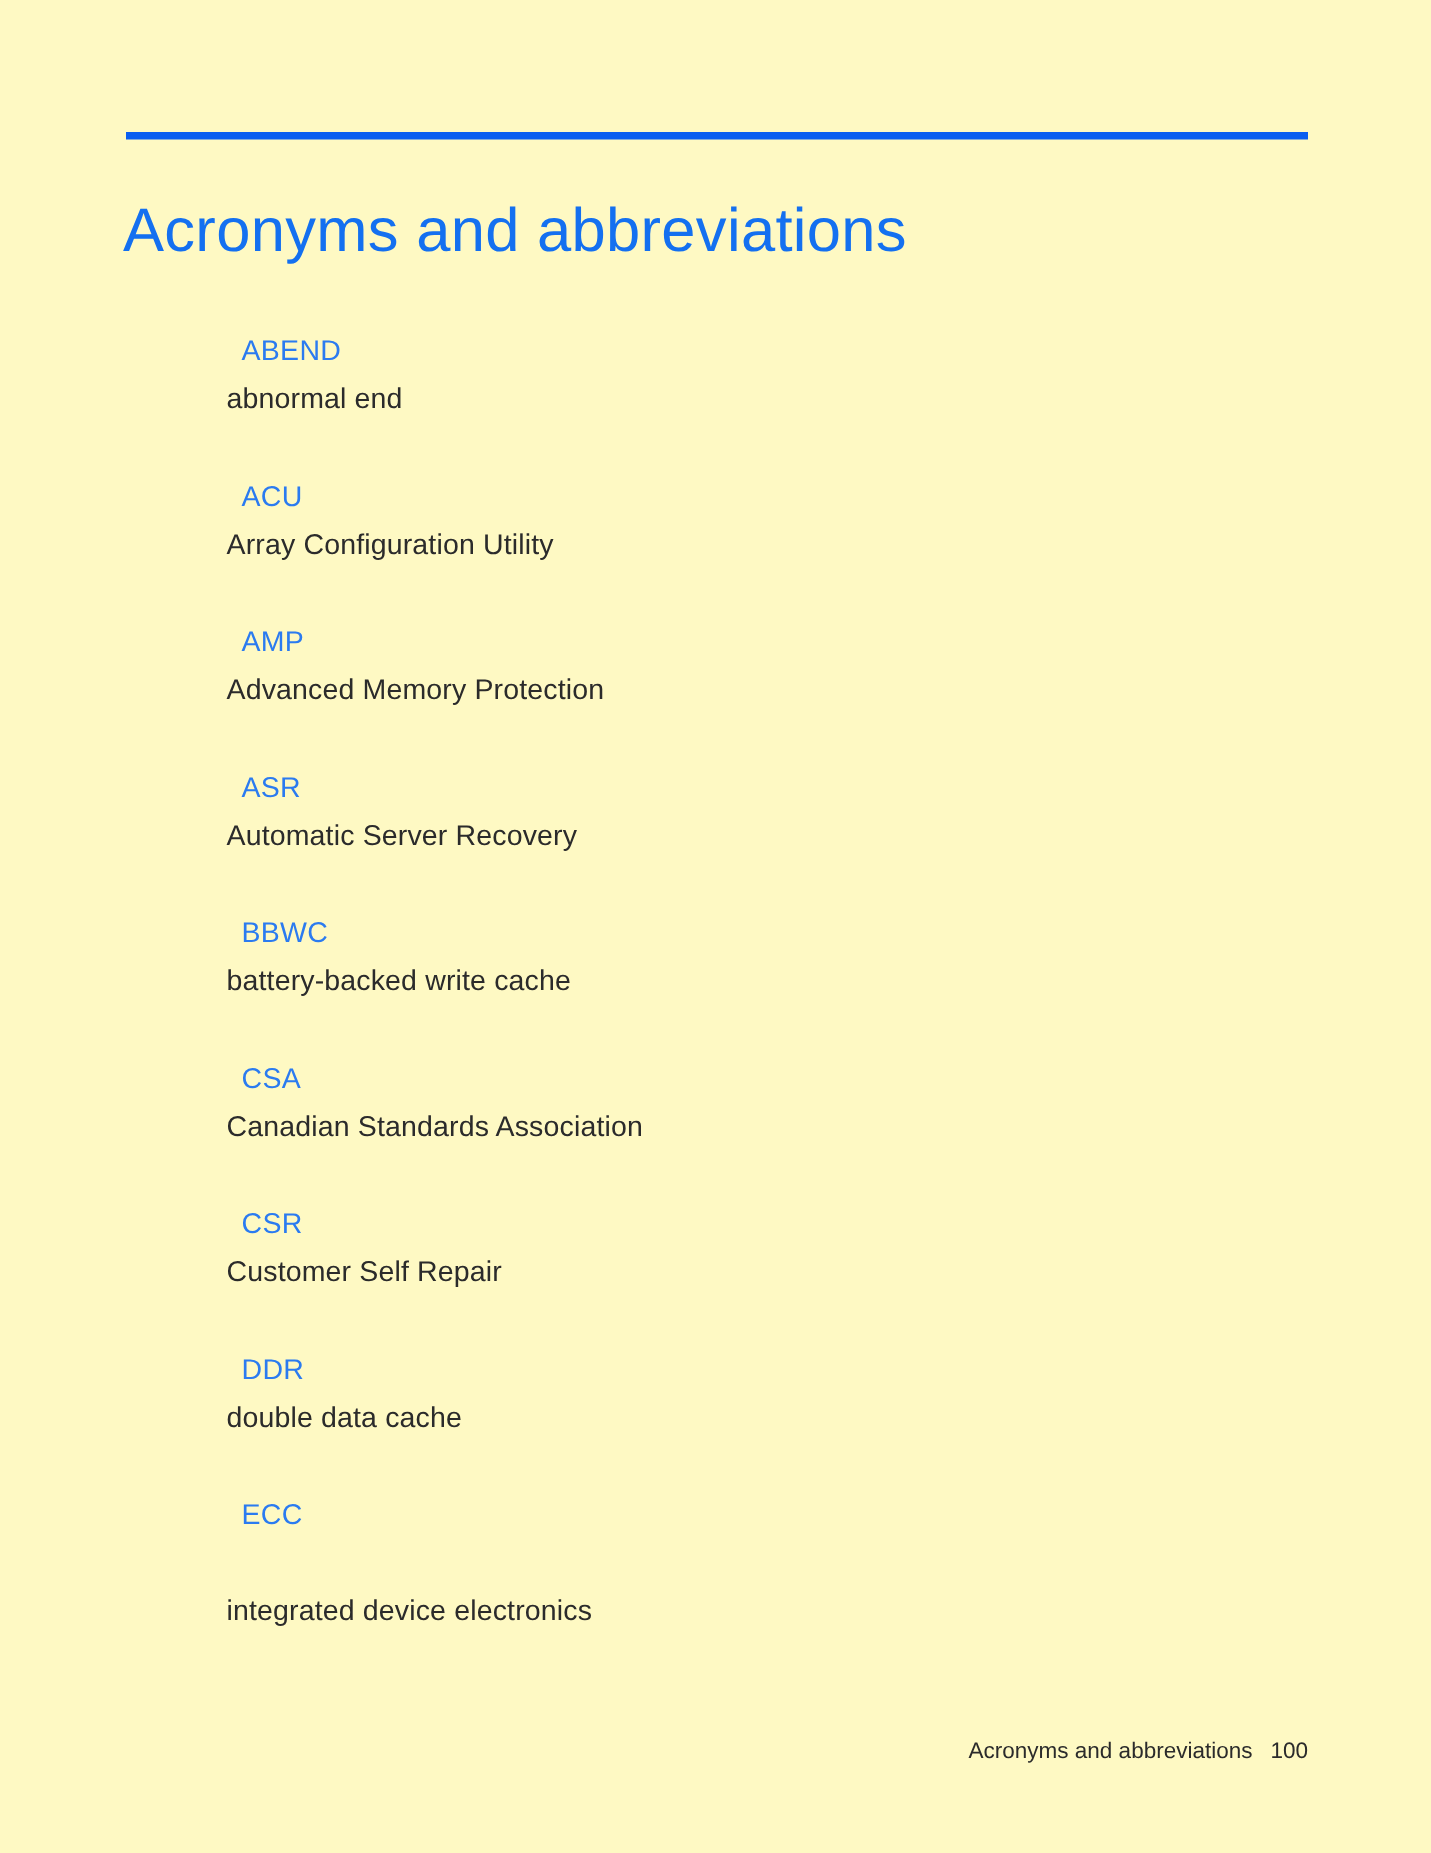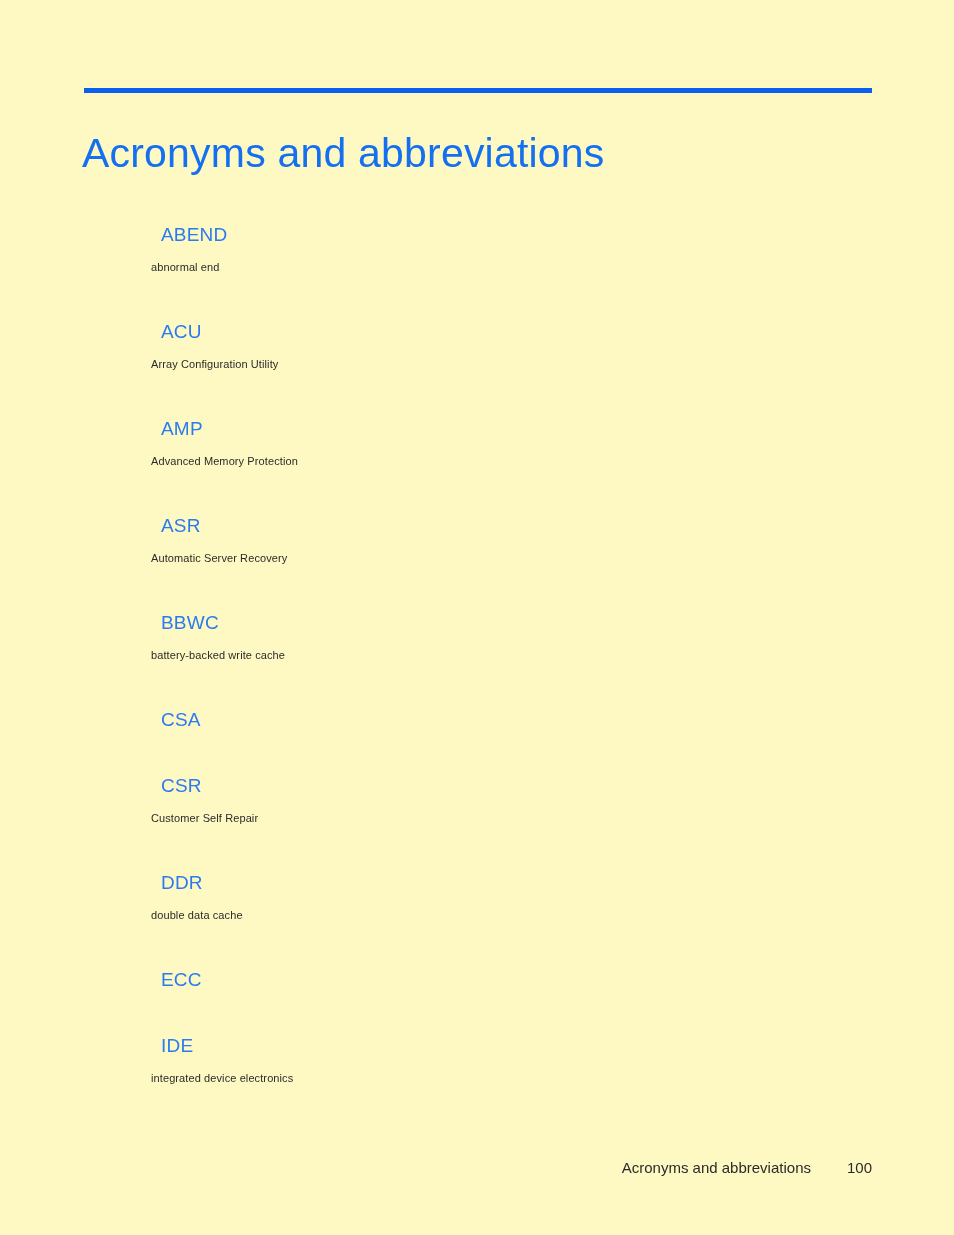--- a/index.html
+++ b/index.html
@@ -63,21 +63,21 @@
     font-size: 19px;
     font-weight: 400;
     color: #2b7bf0;
     line-height: 23px;
     letter-spacing: 0.2px;
     margin: 0 0 11px 10px;
   }
 
   .entry-def {
     display: block;
-    font-size: 11px;
+    font-size: 19px;
     font-weight: 400;
     color: #2b2b2b;
     line-height: 20px;
     letter-spacing: 0.1px;
     margin: 0;
   }
 
   
   .footer {
     position: absolute;
@@ -88,21 +88,21 @@
     font-size: 15px;
     color: #2b2b2b;
     line-height: 20px;
     white-space: nowrap;
   }
   .footer-title {
     display: inline;
   }
   .footer-page {
     display: inline-block;
-    margin-left: 36px;
+    margin-left: 12px;
     text-align: right;
   }
 </style>
 </head>
 <body>
 
 <div class="page">
 
   <div class="header-rule"></div>
 
@@ -124,34 +124,34 @@
       <div class="entry">
         <span class="entry-term">ASR</span>
         <span class="entry-def">Automatic Server Recovery</span>
       </div>
       <div class="entry">
         <span class="entry-term">BBWC</span>
         <span class="entry-def">battery-backed write cache</span>
       </div>
       <div class="entry">
         <span class="entry-term">CSA</span>
+        <span class="entry-def">Canadian Standards Association</span>
       </div>
       <div class="entry">
         <span class="entry-term">CSR</span>
         <span class="entry-def">Customer Self Repair</span>
       </div>
       <div class="entry">
         <span class="entry-term">DDR</span>
         <span class="entry-def">double data cache</span>
       </div>
       <div class="entry">
         <span class="entry-term">ECC</span>
       </div>
       <div class="entry">
-        <span class="entry-term">IDE</span>
         <span class="entry-def">integrated device electronics</span>
       </div>
     </div>
 
   <div class="footer">
     <span class="footer-title">Acronyms and abbreviations</span><span class="footer-page">100</span>
   </div>
 
 </div>
 

